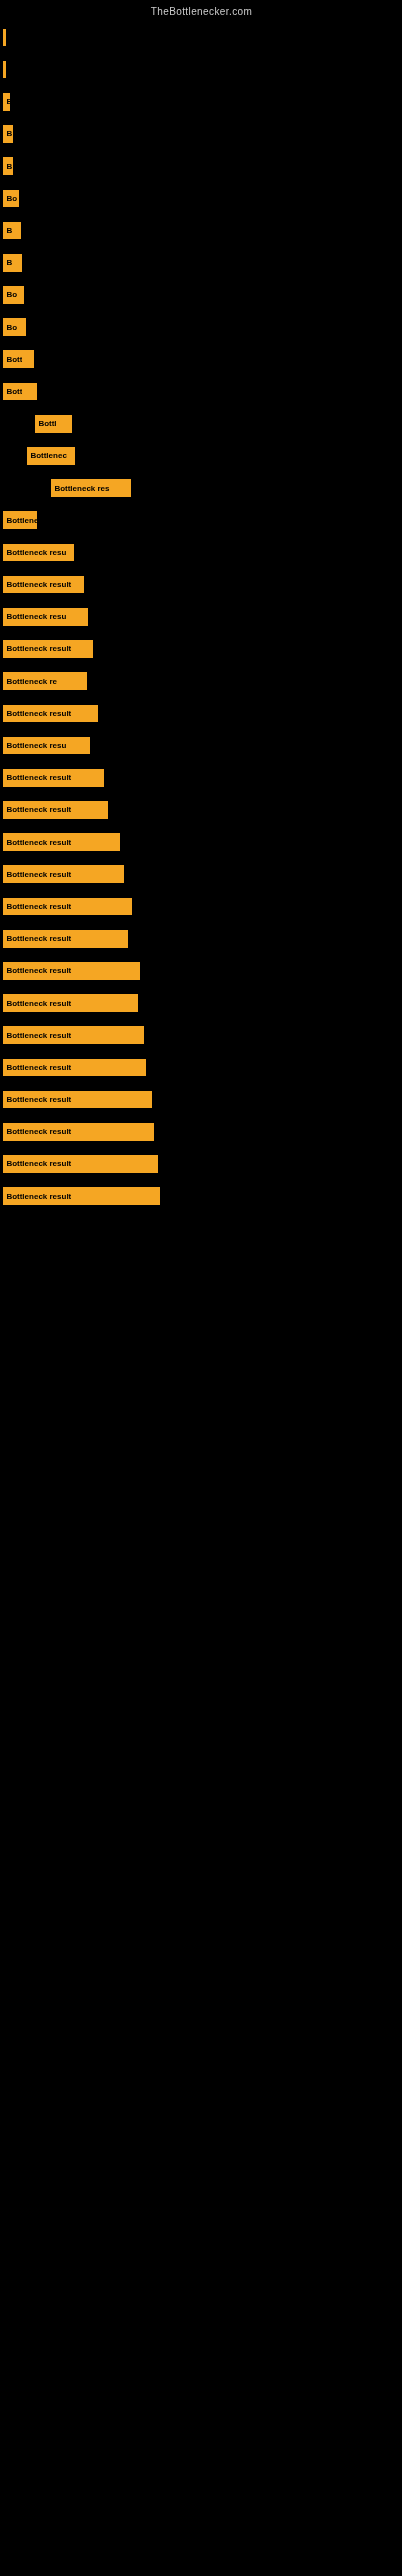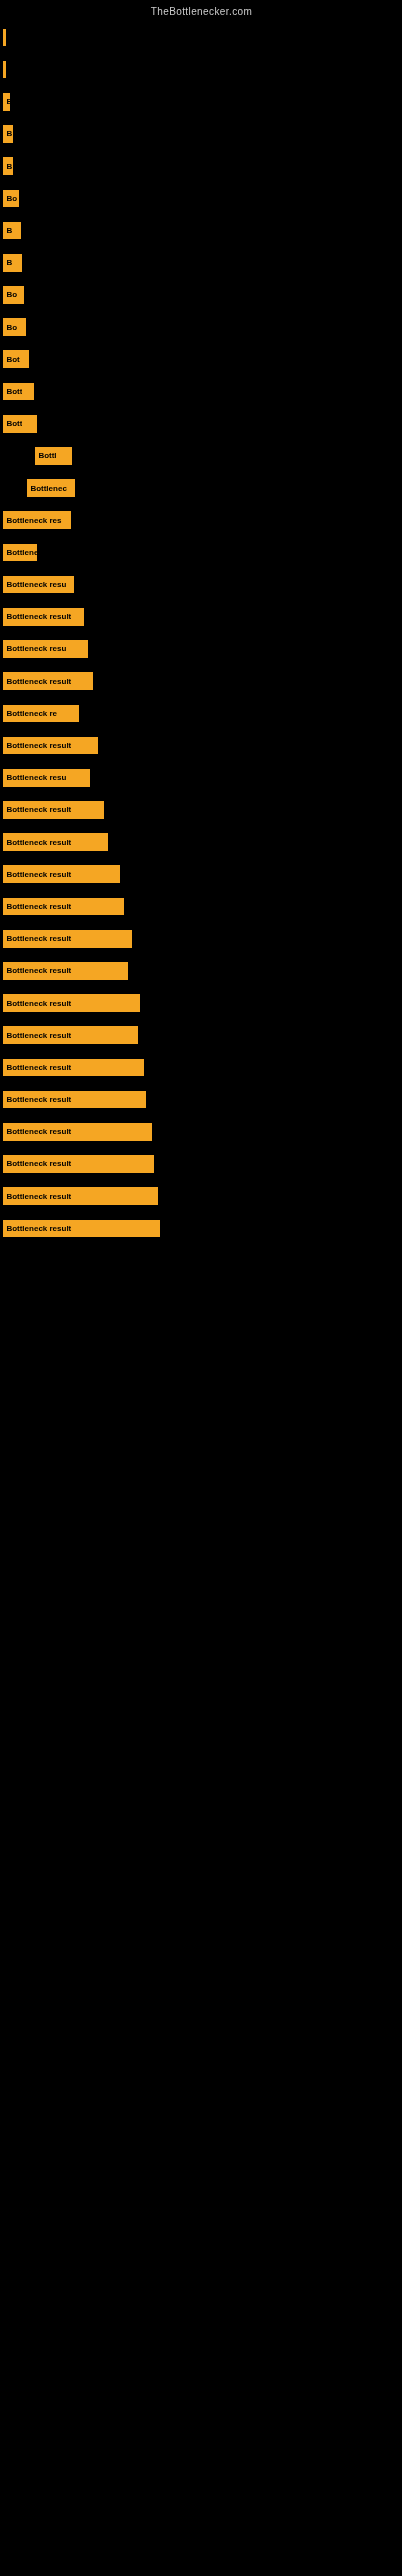--- a/index.html
+++ b/index.html
@@ -105,46 +105,41 @@
       <div class="bar" style="width: 21px;">
         <span class="bar-label">Bo</span>
       </div>
     </div>
     <div class="bar-row">
       <div class="bar" style="width: 22.5px;">
         <span class="bar-label">Bo</span>
       </div>
     </div>
     <div class="bar-row">
-      <div class="bar" style="width: 26px;">
-        <span class="bar-label">Bot</span>
-      </div>
-    </div>
-    <div class="bar-row">
       <div class="bar" style="width: 31px;">
         <span class="bar-label">Bott</span>
       </div>
     </div>
     <div class="bar-row">
       <div class="bar" style="width: 34px;">
         <span class="bar-label">Bott</span>
       </div>
     </div>
     <div class="bar-row">
       <div class="bar" style="width: 37px; margin-left: 32px;">
         <span class="bar-label">Bottl</span>
       </div>
     </div>
     <div class="bar-row">
       <div class="bar" style="width: 48px; margin-left: 24px;">
         <span class="bar-label">Bottlenec</span>
       </div>
     </div>
     <div class="bar-row">
-      <div class="bar" style="width: 68px;">
+      <div class="bar" style="width: 80px; margin-left: 48px;">
         <span class="bar-label">Bottleneck res</span>
       </div>
     </div>
     <div class="bar-row">
       <div class="bar" style="width: 34px;">
         <span class="bar-label">Bottleneck</span>
       </div>
     </div>
     <div class="bar-row">
       <div class="bar" style="width: 71px;">
@@ -160,21 +155,21 @@
       <div class="bar" style="width: 85px;">
         <span class="bar-label">Bottleneck resu</span>
       </div>
     </div>
     <div class="bar-row">
       <div class="bar" style="width: 90px;">
         <span class="bar-label">Bottleneck result</span>
       </div>
     </div>
     <div class="bar-row">
-      <div class="bar" style="width: 76px;">
+      <div class="bar" style="width: 84px;">
         <span class="bar-label">Bottleneck re</span>
       </div>
     </div>
     <div class="bar-row">
       <div class="bar" style="width: 95px;">
         <span class="bar-label">Bottleneck result</span>
       </div>
     </div>
     <div class="bar-row">
       <div class="bar" style="width: 87px;">

